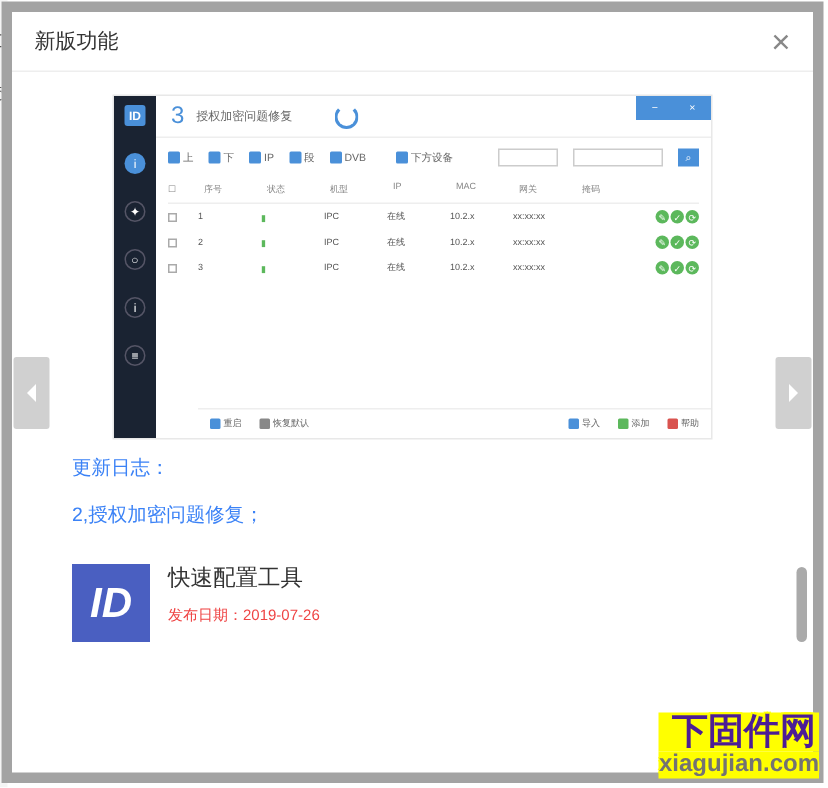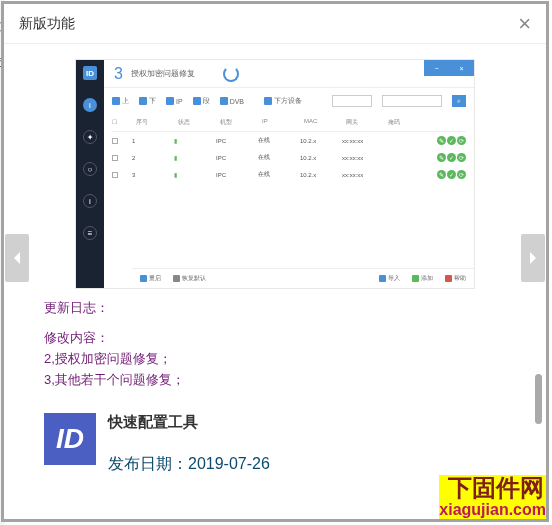--- a/index.html
+++ b/index.html
@@ -1,17 +1,17 @@
 <!DOCTYPE html>
 <html><head>
 <meta charset="utf-8">
 <style>
 *{box-sizing:border-box;margin:0;padding:0;font-family:"Microsoft YaHei",Arial,sans-serif}
 body{width:552px;height:525px;background:#fff;position:relative;overflow:hidden}
-.dialog{width:548px;height:521px;border:3px solid #a3a3a3;background:#fff;position:relative;margin:1px}
+.dialog{width:548px;height:521px;border:7px solid #a3a3a3;background:#fff;position:relative;margin:1px}
 .titlebar{height:40px;border-bottom:1px solid #eee;display:flex;align-items:center;padding:0 15px;justify-content:space-between}
 .title{font-size:14px;color:#333}
 .close-btn{font-size:22px;color:#888;cursor:pointer;font-weight:200;line-height:1}
 .content{padding:15px 30px 10px 30px;height:calc(100% - 40px);position:relative}
 .screenshot{width:400px;height:230px;margin:0 auto 10px;background:#fff;border:1px solid #e8e8e8;position:relative;font-size:7px}
 .ss-sidebar{position:absolute;left:0;top:0;width:28px;height:100%;background:#1a2332;display:flex;flex-direction:column;align-items:center;padding-top:6px;gap:18px}
 .ss-logo{width:14px;height:14px;background:#4a90d9;border-radius:2px;color:#fff;display:flex;align-items:center;justify-content:center;font-size:8px;font-weight:bold}
 .ss-icon{width:14px;height:14px;border-radius:50%;display:flex;align-items:center;justify-content:center;color:#fff;font-size:8px}
 .ss-icon.active{background:#4a90d9}
 .ss-icon:not(.active){border:1px solid #556}
@@ -35,34 +35,34 @@
 .ss-row span{min-width:28px}
 .ss-badges{display:flex;gap:1px;margin-left:auto}
 .ss-badge{width:9px;height:9px;background:#5cb85c;border-radius:50%;color:#fff;font-size:6px;display:flex;align-items:center;justify-content:center}
 .ss-footer{position:absolute;bottom:0;left:28px;right:0;height:20px;border-top:1px solid #eee;display:flex;align-items:center;padding:0 8px;gap:12px;color:#666;font-size:6px}
 .ss-fitem{display:flex;align-items:center;gap:2px}
 .ss-fico{width:7px;height:7px;border-radius:1px}
 .nav-btn{position:absolute;width:24px;height:48px;background:#d0d0d0;top:190px;display:flex;align-items:center;justify-content:center;cursor:pointer;border-radius:2px}
 .nav-left{left:1px}
 .nav-right{right:1px}
 .nav-btn svg{width:10px;height:14px;fill:#fff}
-.log-section{font-size:13px;color:#701a75;padding:0 10px}
+.log-section{font-size:13px;color:#3b82f6;padding:0 10px}
 .log-title{margin-bottom:12px}
 .log-subtitle{margin-bottom:2px}
 .log-item{line-height:1.6}
 .footer{display:flex;align-items:flex-start;gap:12px;padding:10px;margin-top:12px}
 .app-icon{width:52px;height:52px;background:#4a5fc1;display:flex;align-items:center;justify-content:center;flex-shrink:0}
 .app-icon-inner{color:#fff;font-size:28px;font-weight:bold;font-style:italic}
 .app-info{flex:1}
-.app-name{font-size:15px;font-weight:bold;color:#333;margin-bottom:20px}
-.app-meta{font-size:16px;color:#0c4a6e;line-height:1.5}
+.app-name{font-size:15px;font-weight:normal;color:#333;margin-bottom:8px}
+.app-meta{font-size:10px;color:#ef4444;line-height:1.5}
 .scroll-thumb{position:absolute;right:4px;top:330px;width:7px;height:50px;background:#aaa;border-radius:4px}
 .watermark{position:absolute;right:6px;bottom:6px;text-align:right}
-.wm-cn{color:#7f1d1d;font-size:24px;font-weight:bold;text-shadow:-1px -1px 0 #ff0,1px -1px 0 #ff0,-1px 1px 0 #ff0,1px 1px 0 #ff0;background:#ff0;padding:0 2px;line-height:1.1}
-.wm-en{color:#be185d;font-size:16px;font-weight:bold;text-shadow:-1px -1px 0 #ff0,1px -1px 0 #ff0,-1px 1px 0 #ff0,1px 1px 0 #ff0;background:#ff0;line-height:1.1}
+.wm-cn{color:#4c1d95;font-size:24px;font-weight:bold;text-shadow:-1px -1px 0 #ff0,1px -1px 0 #ff0,-1px 1px 0 #ff0,1px 1px 0 #ff0;background:#ff0;padding:0 2px;line-height:1.1}
+.wm-en{color:#737373;font-size:16px;font-weight:bold;text-shadow:-1px -1px 0 #ff0,1px -1px 0 #ff0,-1px 1px 0 #ff0,1px 1px 0 #ff0;background:#ff0;line-height:1.1}
 .edge{position:absolute;left:0;top:0;width:5px;height:100%;background:#f5f5f5;font-size:11px;color:#555;display:flex;flex-direction:column;align-items:center;padding-top:20px;gap:20px}
 </style>
 </head>
 <body>
 
 <div class="edge">
   <span>工</span>
   <span>反</span>
 </div>
 
@@ -208,23 +208,21 @@
           <div class="ss-fitem">
               <div class="ss-fico" style="background:#d9534f"></div>
               <span>帮助</span>
             </div>
         </div>
       </div>
     </div>
 
     <div class="log-section">
       <div class="log-title">更新日志：</div>
-      <div class="log-subtitle">修改内容：</div>
       <div class="log-item">2,授权加密问题修复；</div>
-      <div class="log-item">3,其他若干个问题修复；</div>
     </div>
 
     <div class="footer">
       <div class="app-icon">
         <span class="app-icon-inner">ID</span>
       </div>
       <div class="app-info">
         <div class="app-name">快速配置工具</div>
         <div class="app-meta">
           <span>发布日期：</span><span>2019-07-26</span>

